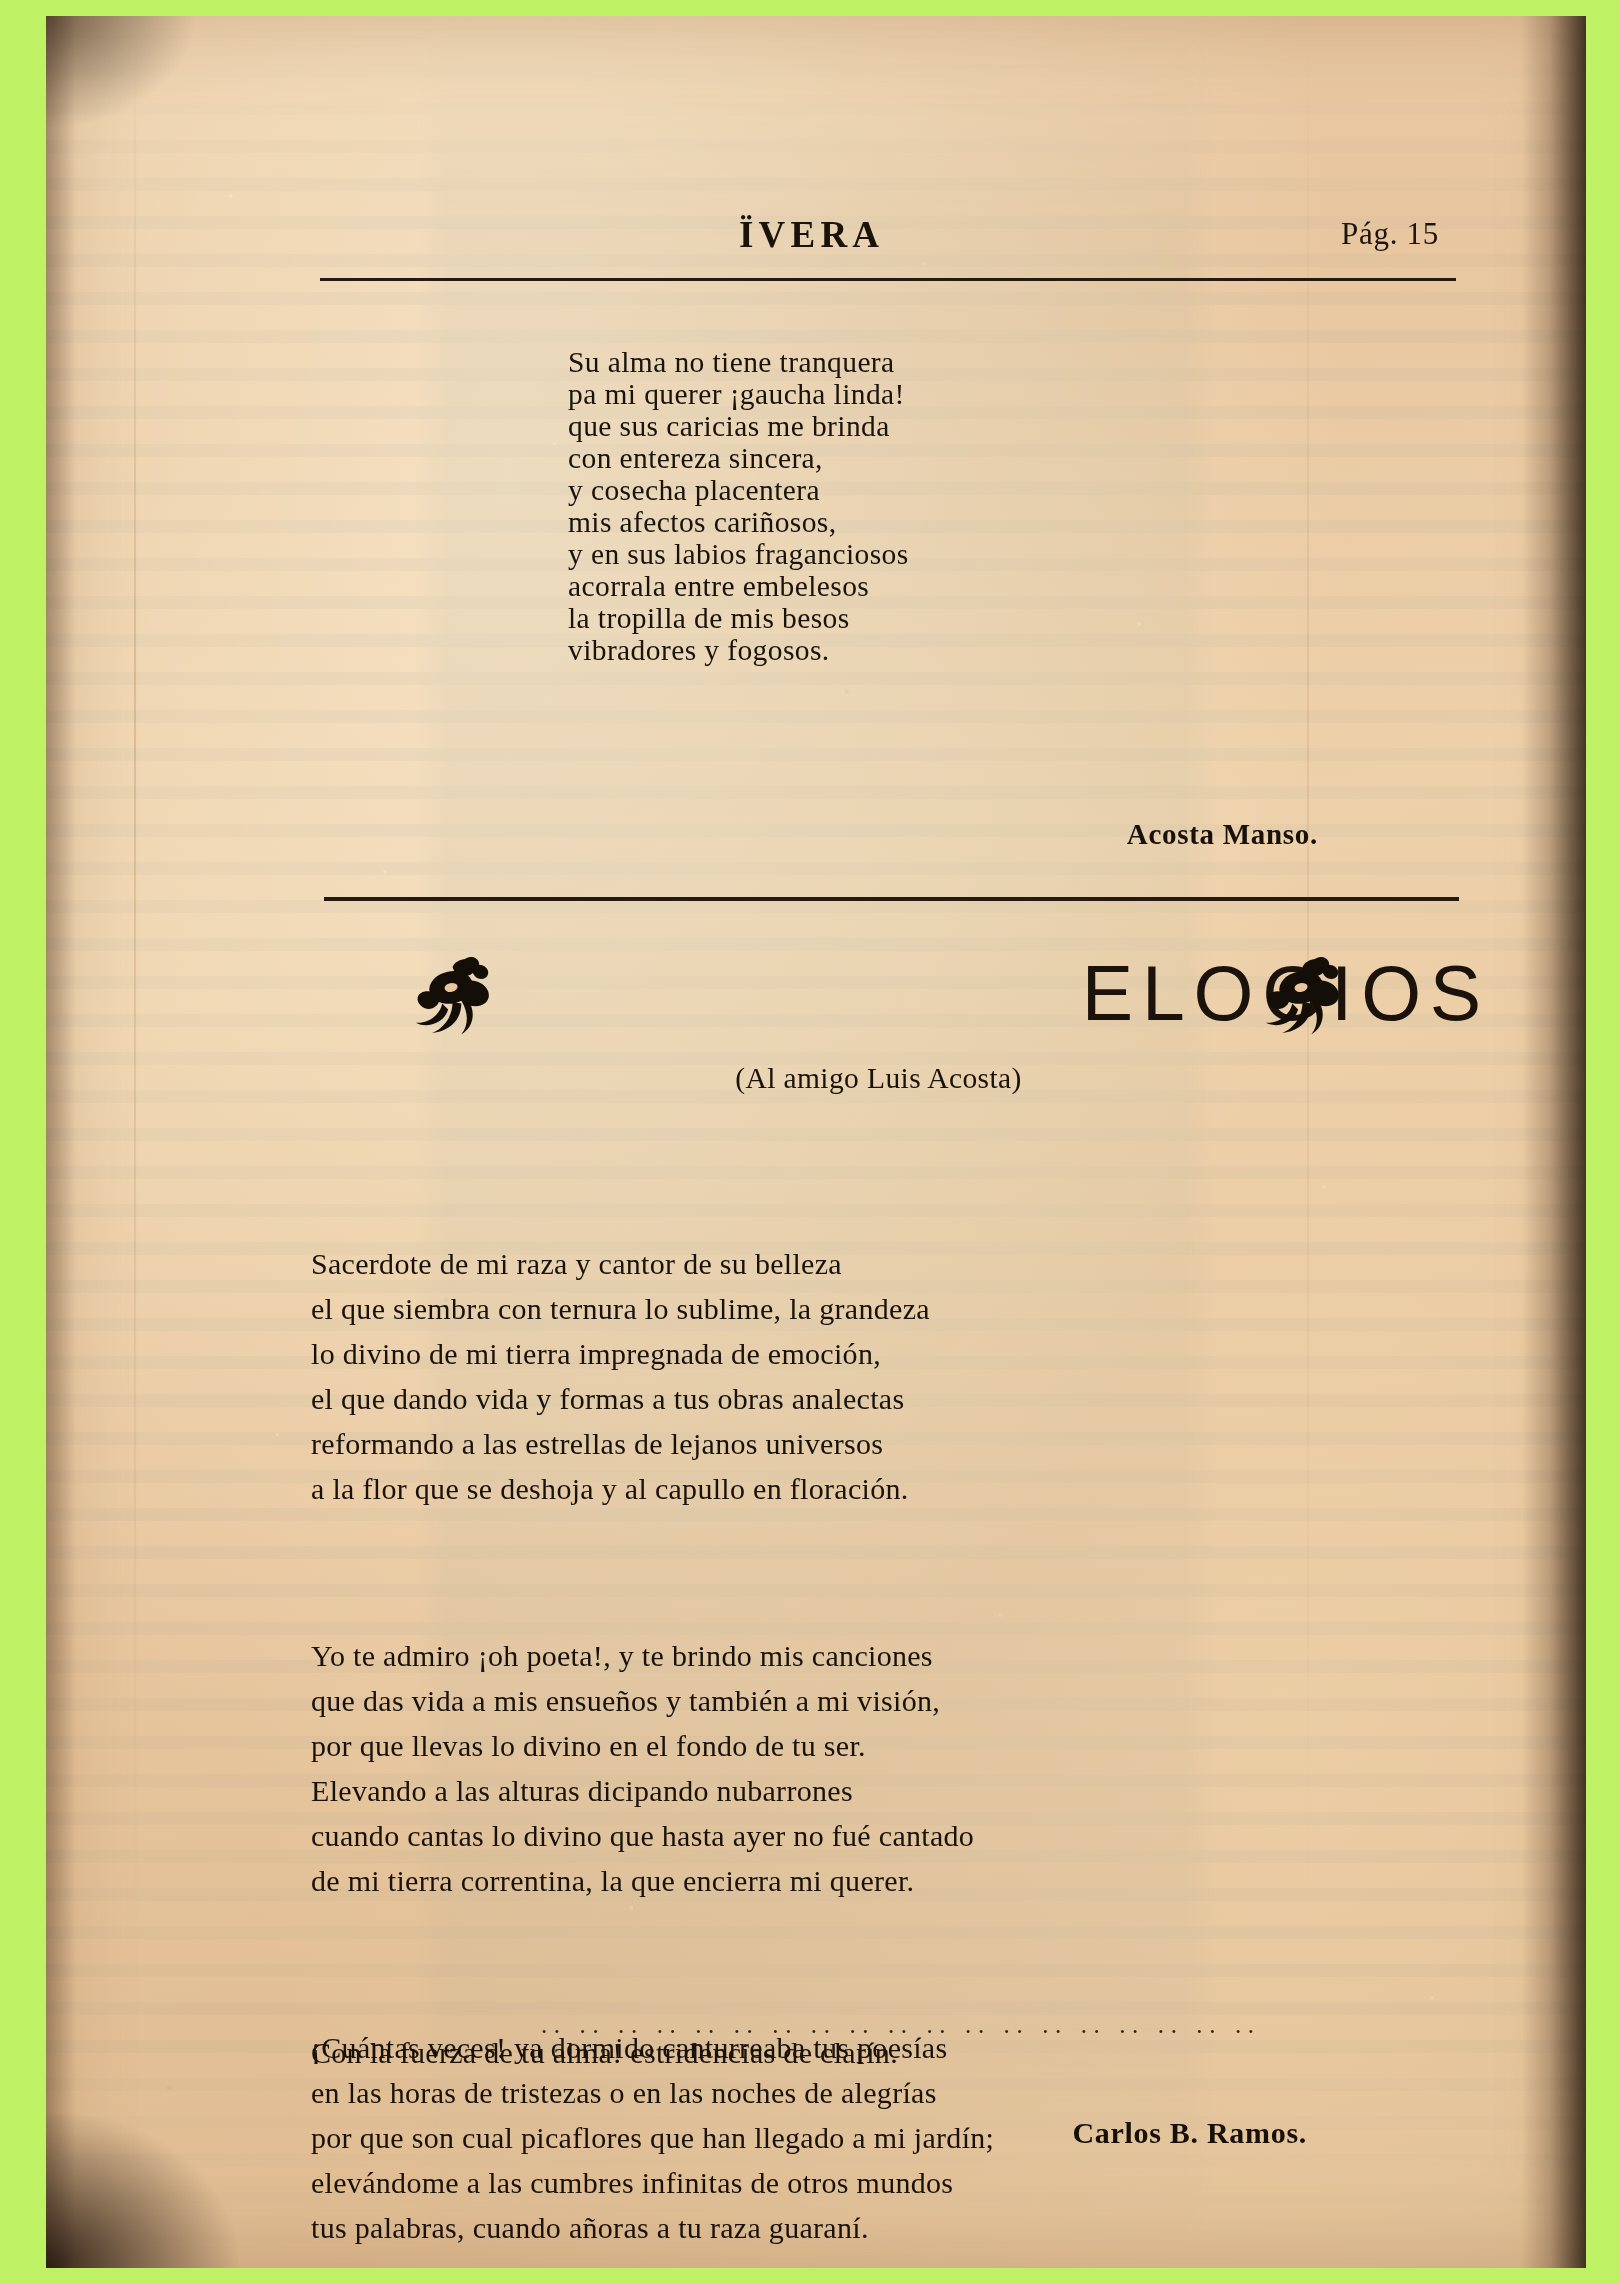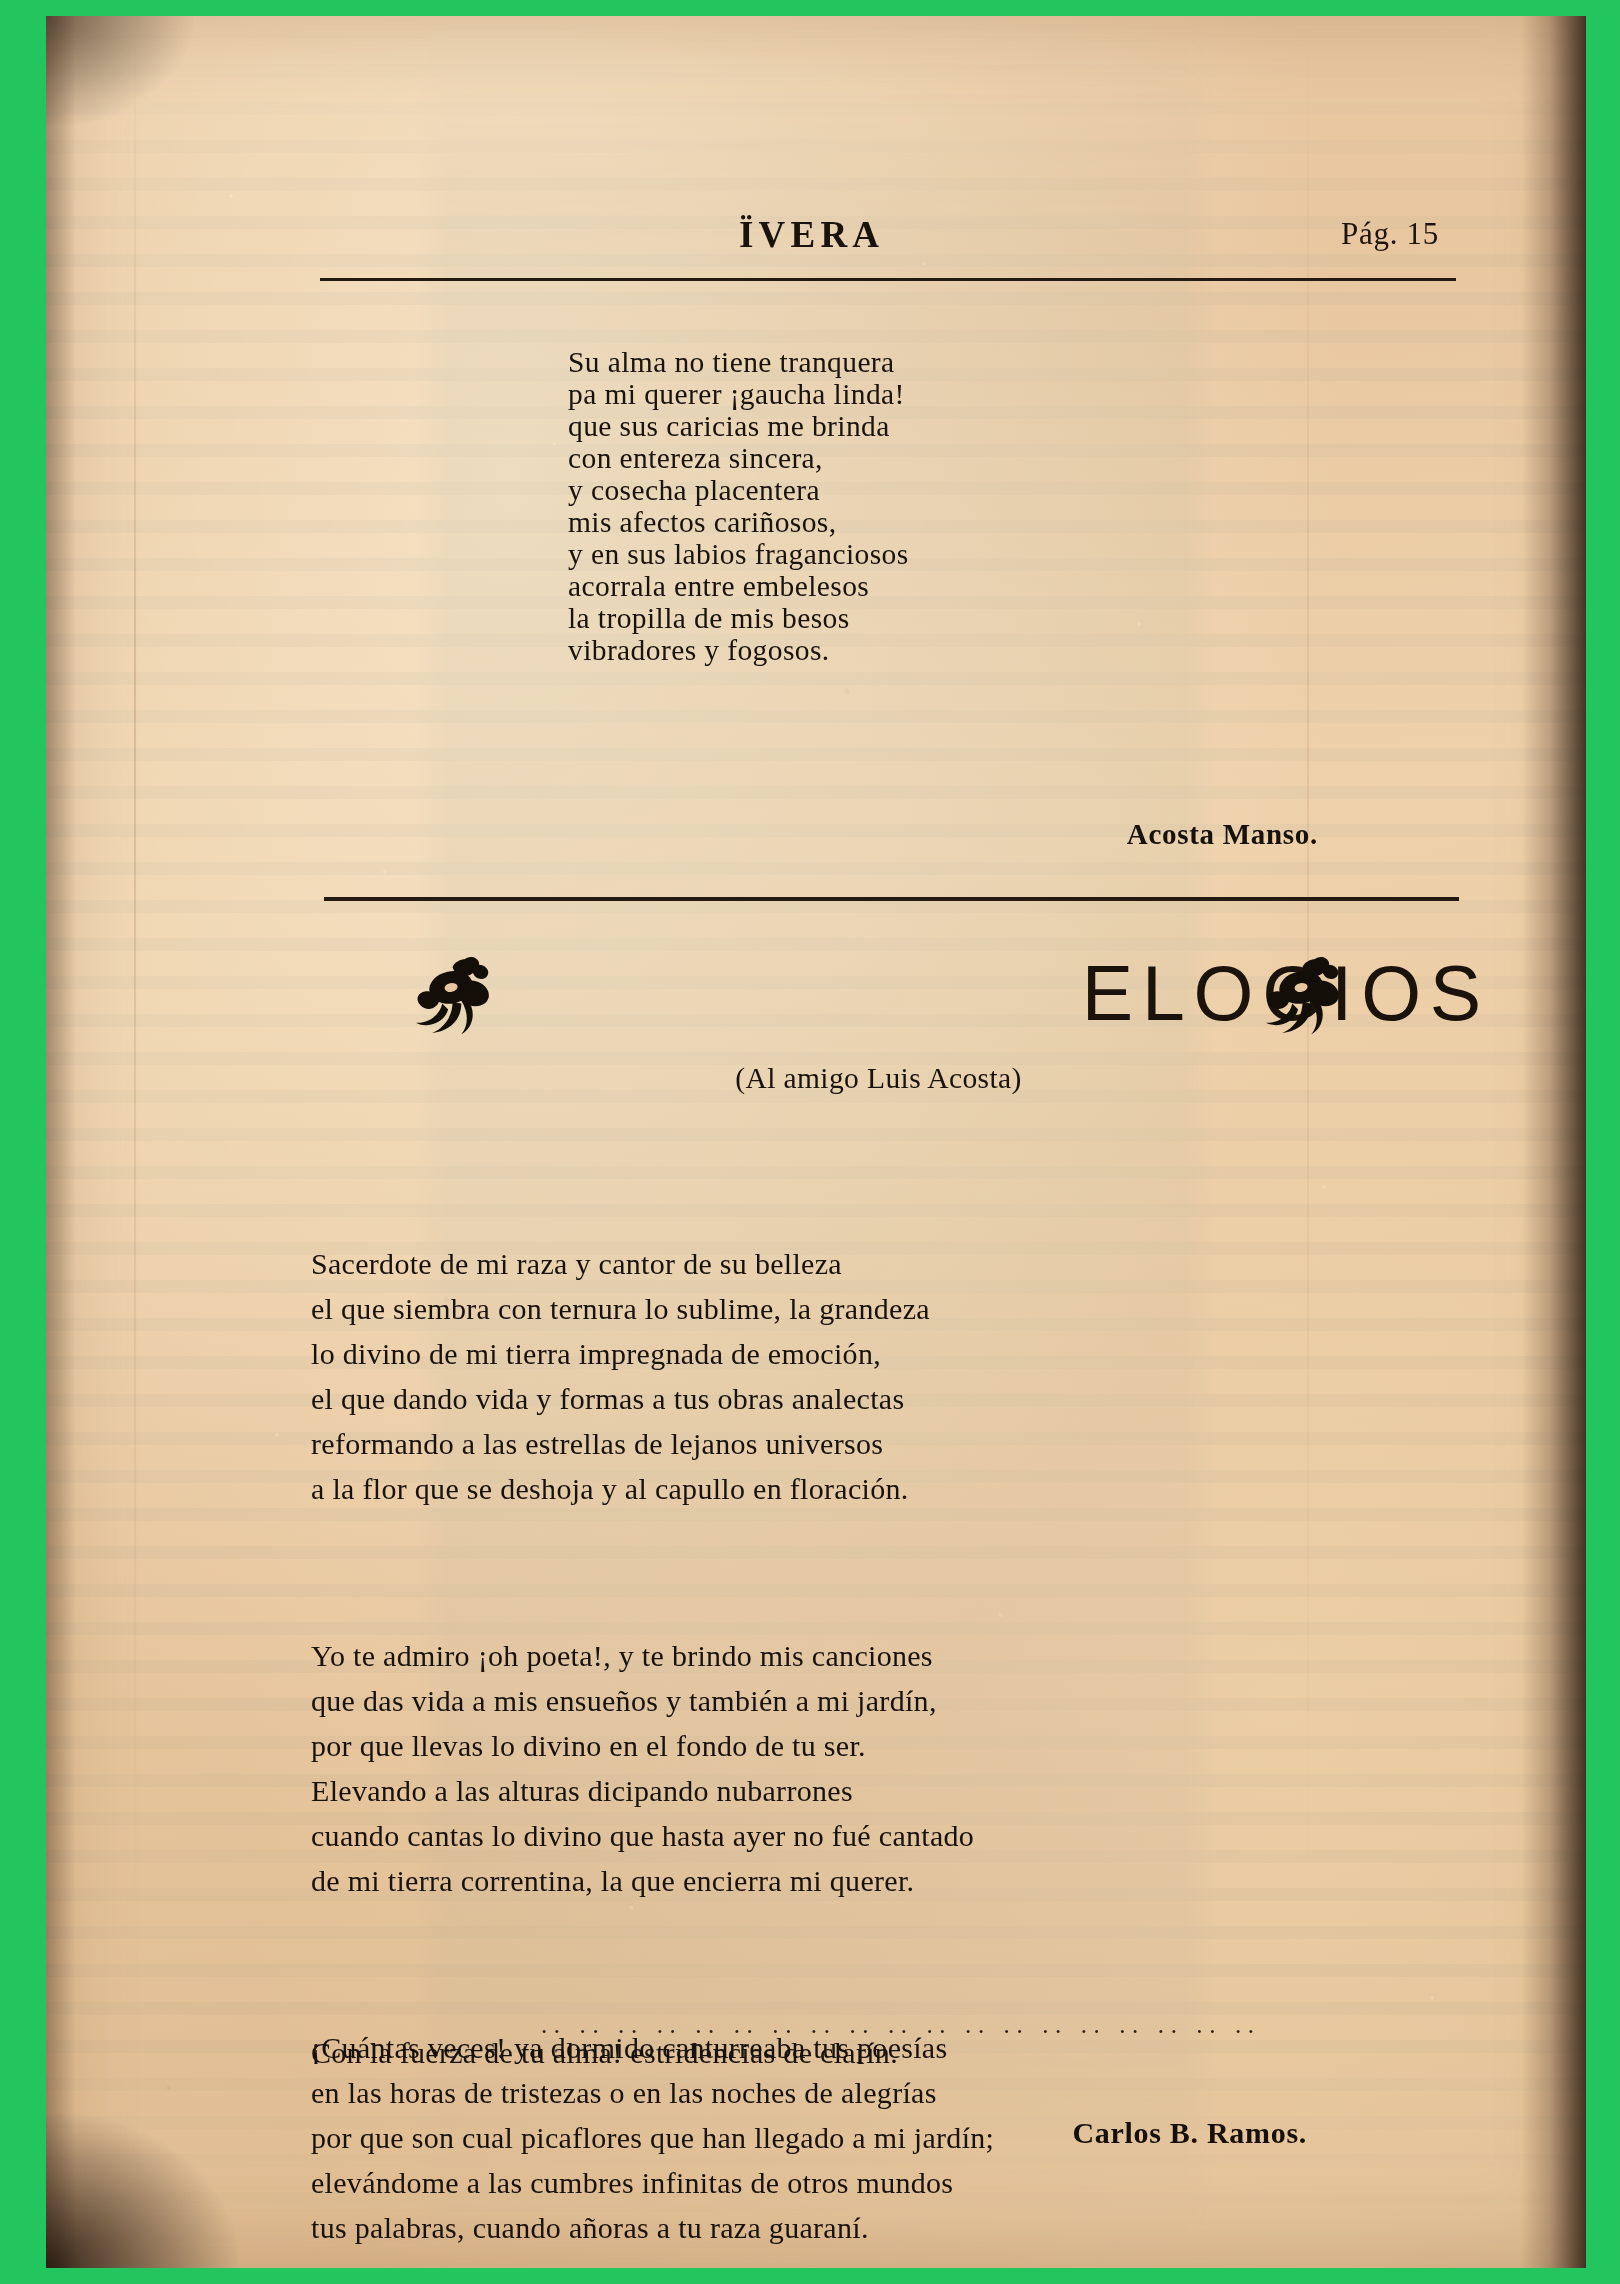--- a/index.html
+++ b/index.html
@@ -12,21 +12,21 @@
     height: 2284px;
     overflow: hidden;
     font-family: "Liberation Serif", serif;
   }
 
   
   #scan {
     position: absolute;
     left: 0; top: 0;
     width: 1621px; height: 2284px;
-    background: #22c55e;
+    background: #bef264;
   }
 
   
   .page-sheet {
     position: absolute;
     left: 46px;
     top: 16px;
     width: 1540px;
     height: 2252px;
     background:
@@ -343,21 +343,21 @@
       <div class="dedication">(Al amigo Luis Acosta)</div>
 
       <div class="body-poem">
         <div class="stanza">Sacerdote de mi raza y cantor de su belleza
 el que siembra con ternura lo sublime, la grandeza
 lo divino de mi tierra impregnada de emoción,
 el que dando vida y formas a tus obras analectas
 reformando a las estrellas de lejanos universos
 a la flor que se deshoja y al capullo en floración.</div>
         <div class="stanza">Yo te admiro ¡oh poeta!, y te brindo mis canciones
-que das vida a mis ensueños y también a mi jardín,
+que das vida a mis ensueños y también a mi visión,
 por que llevas lo divino en el fondo de tu ser.
 Elevando a las alturas dicipando nubarrones
 cuando cantas lo divino que hasta ayer no fué cantado
 de mi tierra correntina, la que encierra mi querer.</div>
         <div class="stanza">¡Cuántas veces! ya dormido canturreaba tus poesías
 en las horas de tristezas o en las noches de alegrías
 por que son cual picaflores que han llegado a mi jardín;
 elevándome a las cumbres infinitas de otros mundos
 tus palabras, cuando añoras a tu raza guaraní.</div>
       </div>

